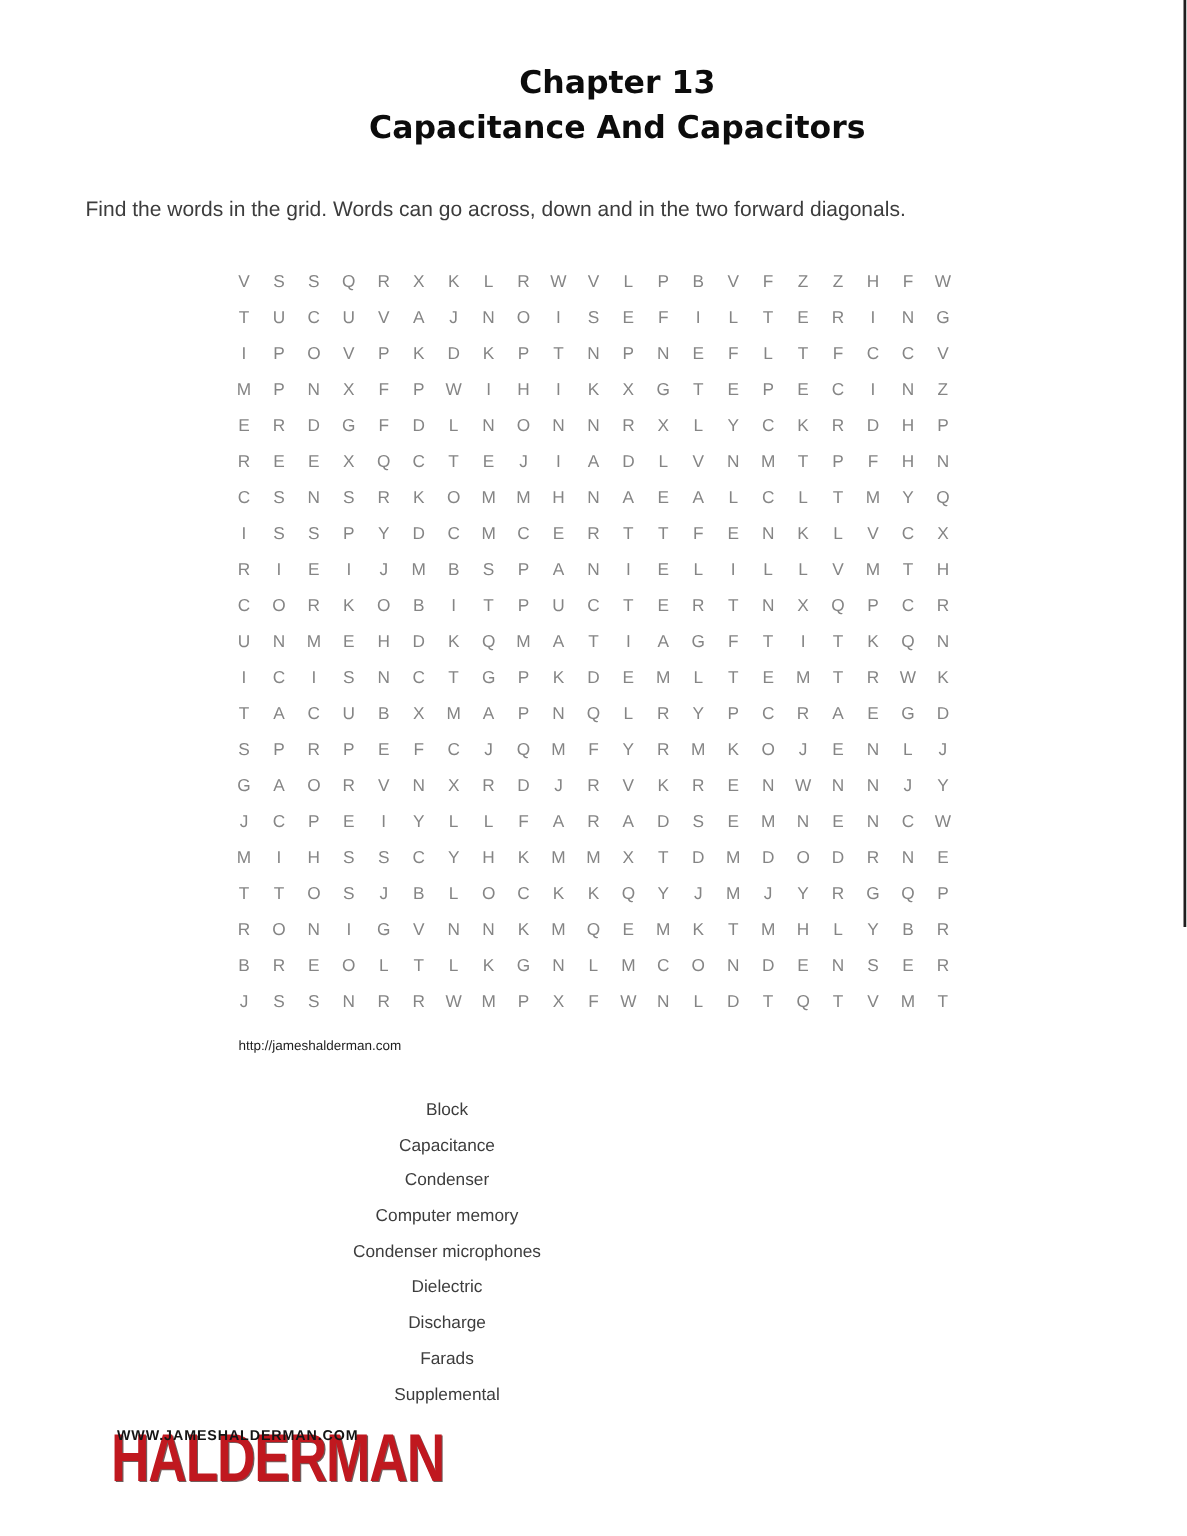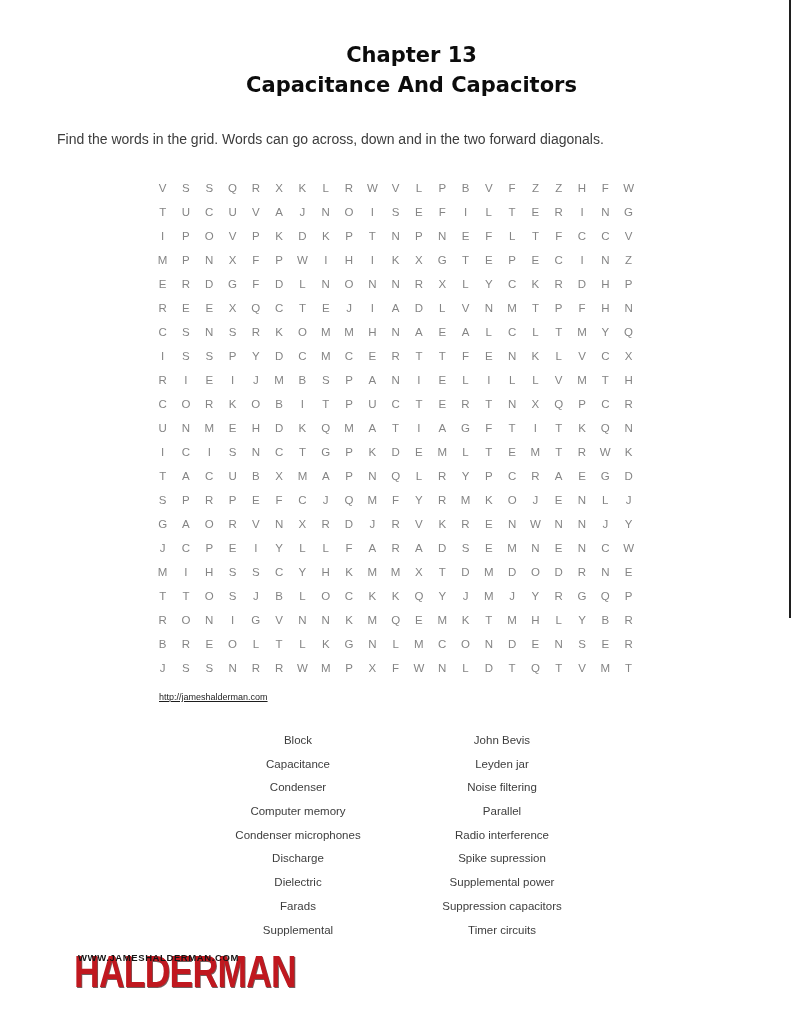--- a/index.html
+++ b/index.html
@@ -18,21 +18,21 @@
   }
   .wordsearch-grid{
     position:absolute;left:151px;top:176px;
     display:grid;grid-template-columns:repeat(21, 23.3px);grid-auto-rows:24px;
   }
   .cell{
     display:flex;align-items:center;justify-content:center;
     font-size:11.5px;color:#858585;
   }
   .source-url{
-    position:absolute;left:159px;top:692px;font-size:9px;color:#1e1e1e;text-decoration:underline;
+    position:absolute;left:159px;top:692px;font-size:9px;color:#1e1e1e;
   }
   .words-col{position:absolute;top:729px;width:220px;text-align:center;}
   .words-left{left:188px;}
   .words-right{left:392px;}
   .word-item{height:23.7px;line-height:23.7px;font-size:11.5px;color:#3d3d3d;}
   .logo{
     position:absolute;left:74px;top:950px;
     font-size:45px;font-weight:bold;letter-spacing:-1px;
     color:#c0181f;text-shadow:1px 1px 0 rgba(40,5,5,0.65);
     transform:scaleX(0.79);transform-origin:left top;line-height:44px;
@@ -503,35 +503,24 @@
     </div>
 
   <div class="source-url">http://jameshalderman.com</div>
 
   <div class="words-col words-left">
       <div class="word-item">Block</div>
       <div class="word-item">Capacitance</div>
       <div class="word-item">Condenser</div>
       <div class="word-item">Computer memory</div>
       <div class="word-item">Condenser microphones</div>
+      <div class="word-item">Dielectric</div>
       <div class="word-item">Discharge</div>
-      <div class="word-item">Dielectric</div>
       <div class="word-item">Farads</div>
       <div class="word-item">Supplemental</div>
     </div>
-  <div class="words-col words-right">
-      <div class="word-item">John Bevis</div>
-      <div class="word-item">Leyden jar</div>
-      <div class="word-item">Noise filtering</div>
-      <div class="word-item">Parallel</div>
-      <div class="word-item">Radio interference</div>
-      <div class="word-item">Spike supression</div>
-      <div class="word-item">Supplemental power</div>
-      <div class="word-item">Suppression capacitors</div>
-      <div class="word-item">Timer circuits</div>
-    </div>
 
   <div class="logo">HALDERMAN</div>
   <div class="website">WWW.JAMESHALDERMAN.COM</div>
 
   <div class="edge-line"></div>
 
 </div>
 
 </body></html>

